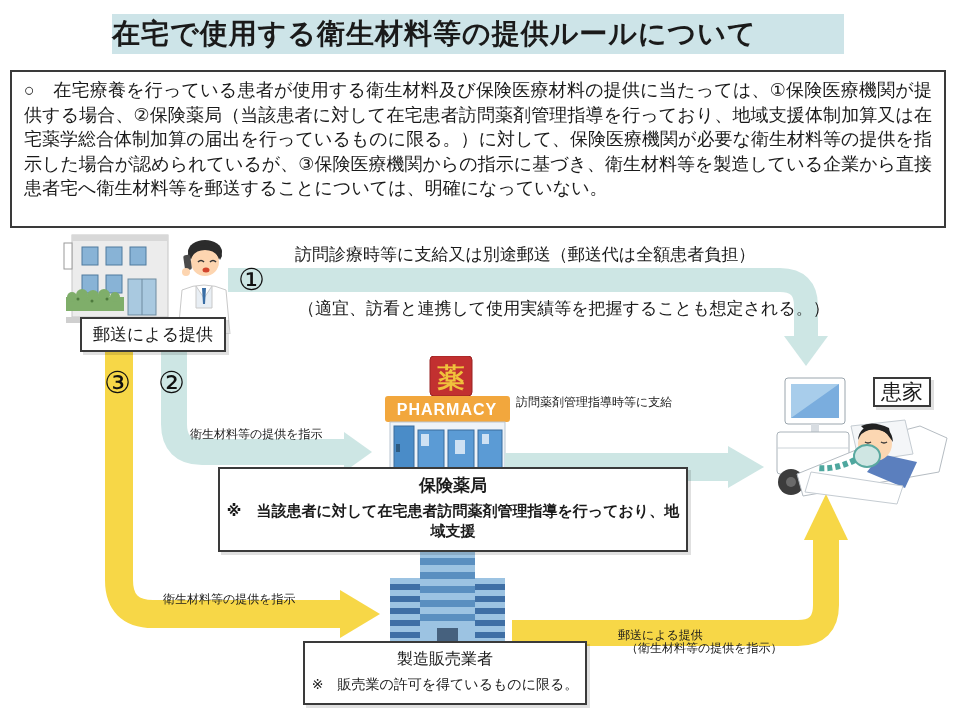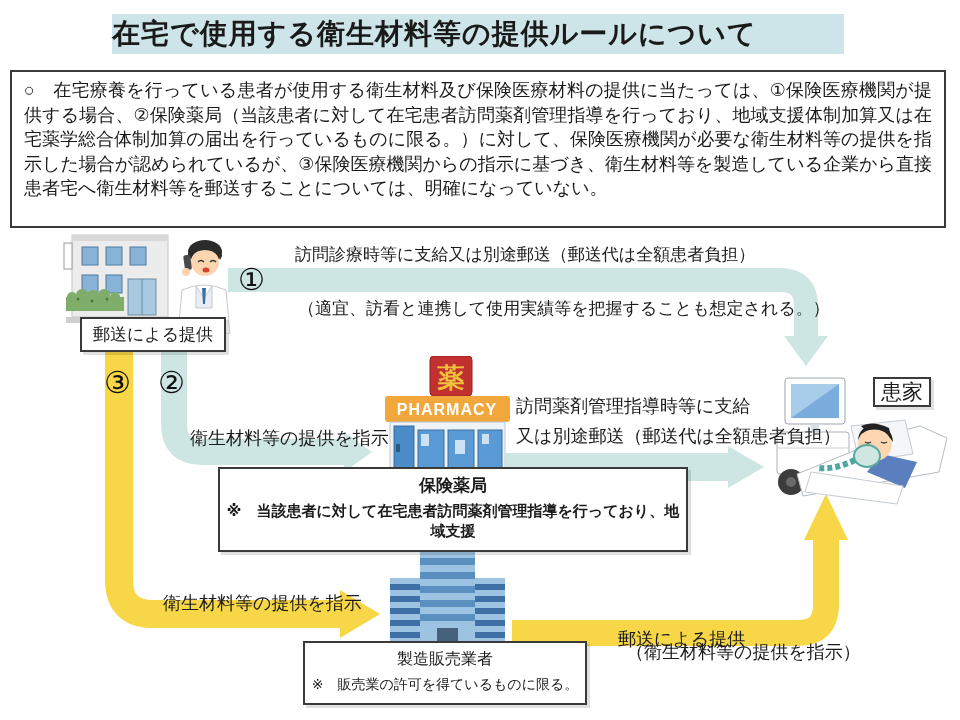--- a/index.html
+++ b/index.html
@@ -5,21 +5,21 @@
   html,body{margin:0;padding:0;background:#fff;}
   .stage{position:relative;width:960px;height:720px;background:#fff;overflow:hidden;
          font-family:"Liberation Sans","DejaVu Sans",sans-serif;color:#1a1a1a;}
   .abs{position:absolute;}
   .title-band{left:112px;top:14px;width:732px;height:40px;background:#cde4e8;
               font-size:28px;font-weight:bold;text-align:left;line-height:40px;
               letter-spacing:1px;z-index:3;}
   .summary-box{left:10px;top:70px;width:936px;height:158px;border:2px solid #3a3a3a;
                background:#fff;box-sizing:border-box;padding:6px 12px 0 12px;z-index:3;}
   .summary-box p{margin:0;font-size:18px;line-height:24.5px;text-align:justify;}
-  .flow-label{font-size:18px;white-space:nowrap;z-index:6;}
+  .flow-label{font-size:12px;white-space:nowrap;z-index:6;}
   .flow-label.big{font-size:17px;}
   .node-box{background:#fff;border:2px solid #3a3a3a;box-sizing:border-box;
             text-align:center;z-index:5;box-shadow:3px 3px 0 rgba(0,0,0,0.12);}
   .med-box{left:80px;top:317px;width:146px;height:35px;font-size:17px;line-height:31px;}
   .pharm-box{left:218px;top:467px;width:470px;height:85px;font-weight:bold;}
   .pharm-box .t{font-size:17px;margin-top:5px;}
   .pharm-box .n{font-size:15px;line-height:20px;margin-top:4px;}
   .manu-box{left:303px;top:641px;width:284px;height:64px;}
   .manu-box .t{font-size:16px;margin-top:6px;}
   .manu-box .n{font-size:14px;margin-top:6px;}
@@ -119,21 +119,20 @@
     <rect x="33" y="74" width="26" height="38" fill="#5b9bd5" stroke="#3a6d9c"></rect>
     <rect x="63" y="74" width="26" height="38" fill="#5b9bd5" stroke="#3a6d9c"></rect>
     <rect x="93" y="74" width="24" height="38" fill="#5b9bd5" stroke="#3a6d9c"></rect>
     <rect x="36" y="78" width="8" height="12" fill="#ffffff" opacity="0.7"></rect>
     <rect x="70" y="84" width="10" height="14" fill="#ffffff" opacity="0.7"></rect>
     <rect x="97" y="78" width="7" height="10" fill="#ffffff" opacity="0.7"></rect>
     <rect x="11" y="88" width="4" height="8" fill="#2e5a80"></rect>
   </svg>
 
   <div class="abs flow-label" style="left:516px;top:394px;">訪問薬剤管理指導時等に支給</div>
-  <div class="abs flow-label" style="left:516px;top:424px;">又は別途郵送（郵送代は全額患者負担）</div>
 
   <div class="abs node-box pharm-box">
     <div class="t">保険薬局</div>
     <div class="n">
       <div>※　当該患者に対して在宅患者訪問薬剤管理指導を行っており、地域支援</div>
     </div>
   </div>
 
   <svg class="layer z4" width="960" height="720" viewBox="0 0 960 720">
     <path d="M 505 467 L 728 467" fill="none" stroke="#cde6e4" stroke-width="28"></path>

